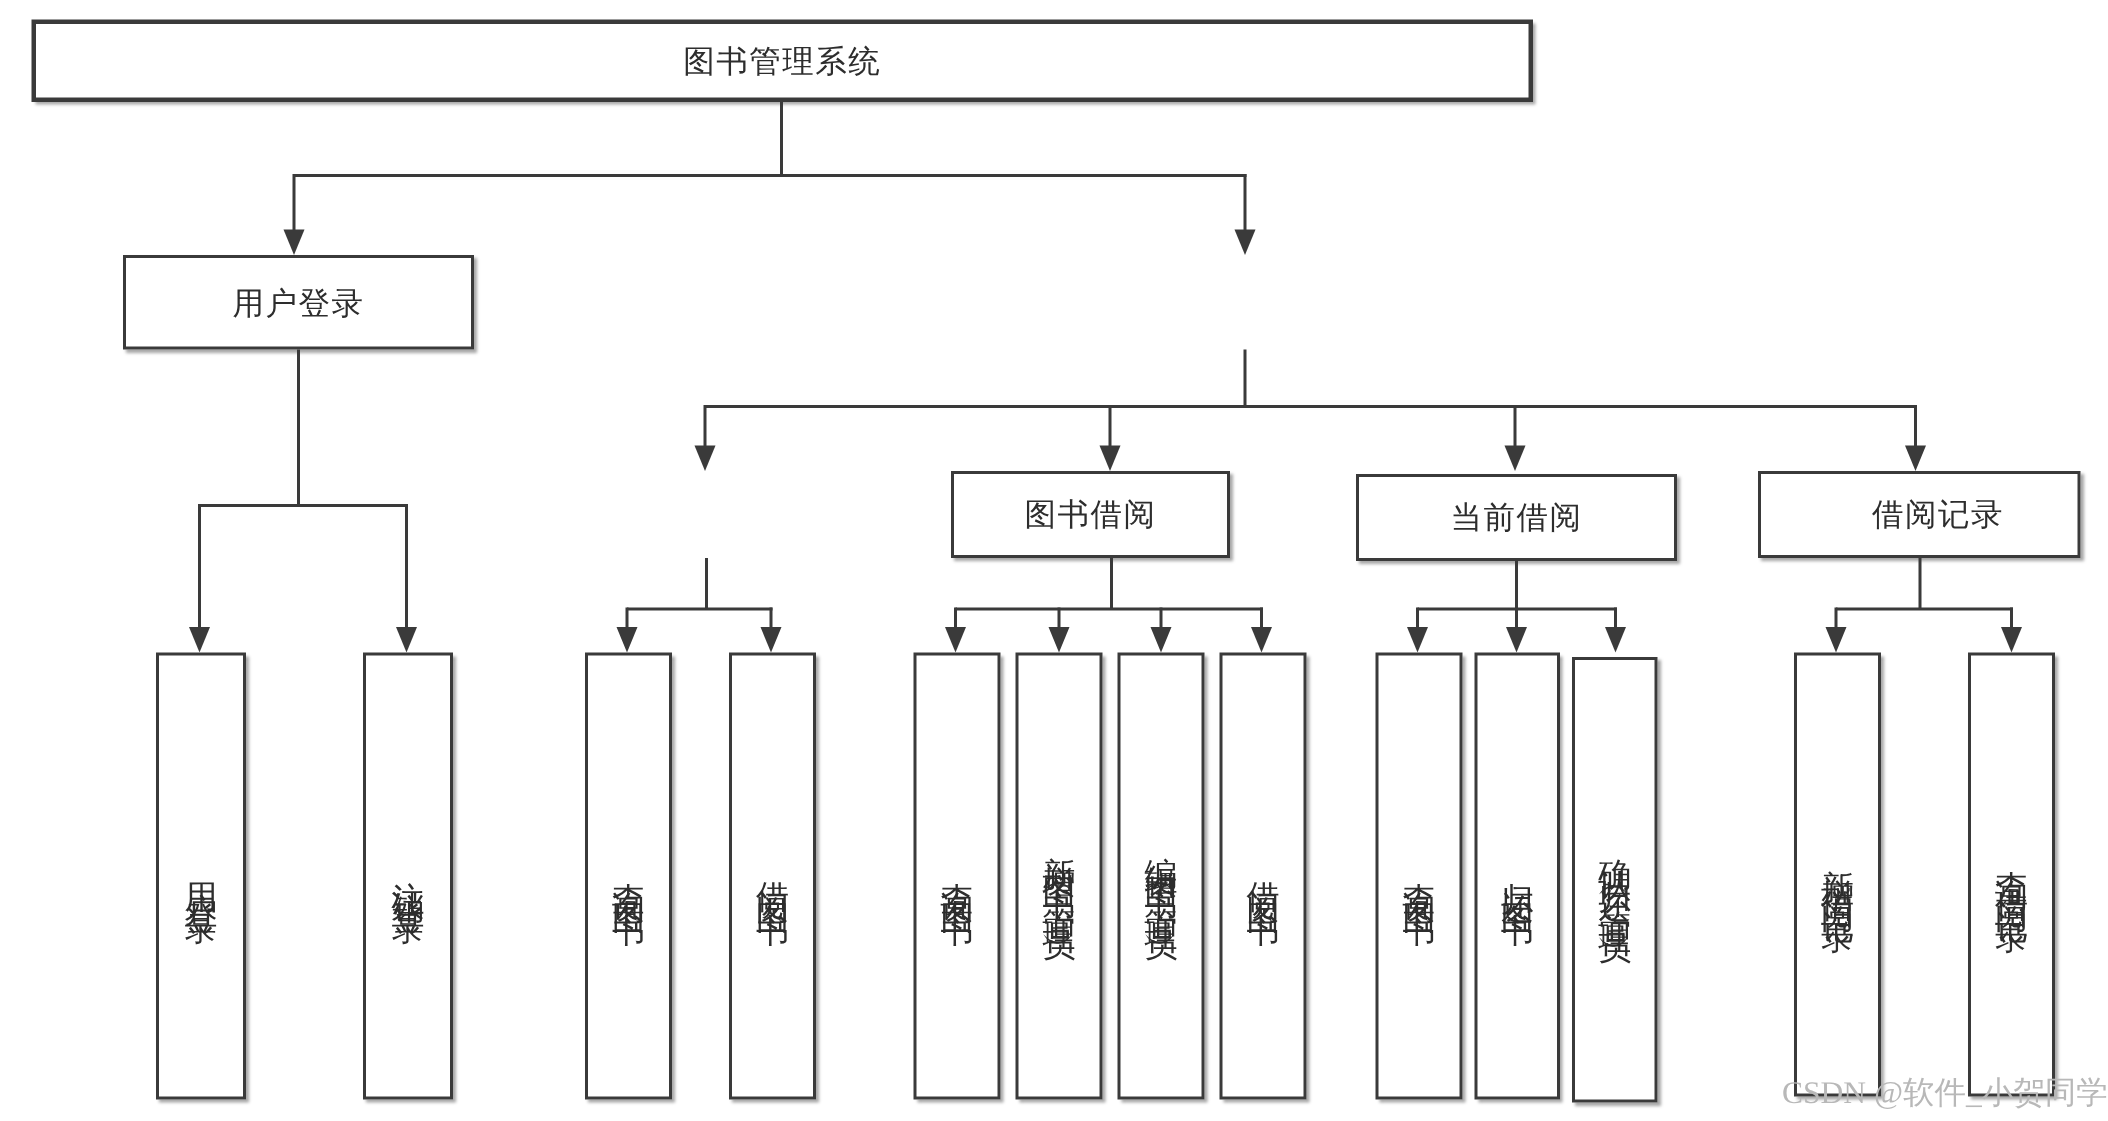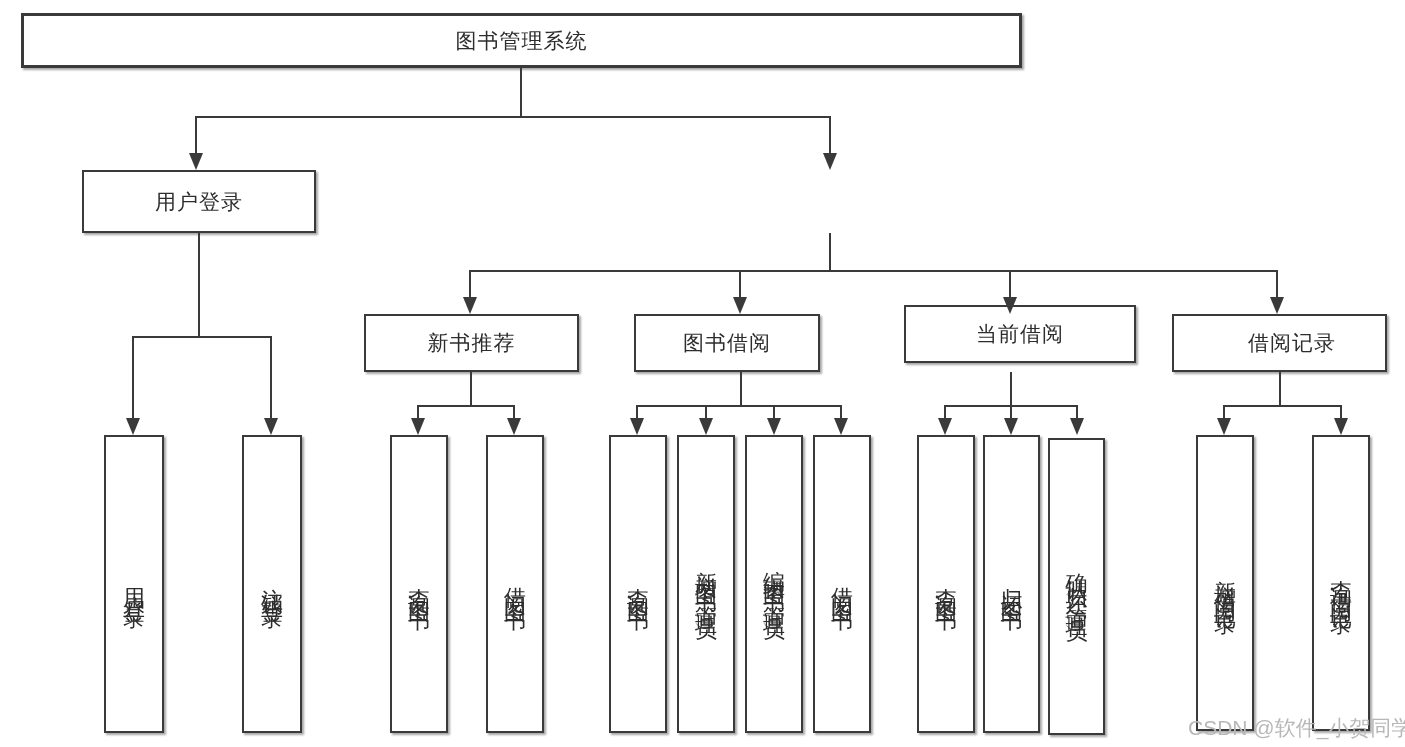--- a/index.html
+++ b/index.html
@@ -1,20 +1,20 @@
 <!DOCTYPE html>
 <html><head>
 <meta charset="utf-8">
 <style>
   html,body{margin:0;padding:0;background:#ffffff;}
   #canvas{
     position:relative;
     width:1405px;height:747px;
     background:#ffffff;
-    font-family:Liberation Sans, sans-serif;
+    font-family:Liberation Serif, serif;
     overflow:hidden;
   }
   .box{
     position:absolute;
     background:#ffffff;
     border:2px solid #3a3a3a;
     box-shadow:2px 2px 2px rgba(0,0,0,0.35);
     display:flex;align-items:center;justify-content:center;
     color:#2d2d2d;
     box-sizing:border-box;
@@ -52,27 +52,24 @@
 <div id="canvas">
 
   <div class="box h-box root-box" style="left:21px;top:13px;width:1001px;height:55px;">
     <span>图书管理系统</span>
   </div>
 
   <div class="box h-box" style="left:82px;top:170px;width:234px;height:63px;">
     <span>用户登录</span>
   </div>
 
-  <div class="box h-box" style="left:364px;top:314px;width:215px;height:58px;">
-    <span>新书推荐</span>
-  </div>
   <div class="box h-box" style="left:634px;top:314px;width:186px;height:58px;">
     <span>图书借阅</span>
   </div>
-  <div class="box h-box" style="left:904px;top:305px;width:232px;height:58px;">
+  <div class="box h-box" style="left:904px;top:316px;width:214px;height:58px;">
     <span>当前借阅</span>
   </div>
   <div class="box h-box" style="left:1172px;top:314px;width:215px;height:58px;padding-left:25px;">
     <span>借阅记录</span>
   </div>
 
   <div class="box v-box" style="left:104px;top:435px;width:60px;height:298px;">
     <span class="vtext">用户登录</span>
   </div>
   <div class="box v-box" style="left:242px;top:435px;width:60px;height:298px;">

